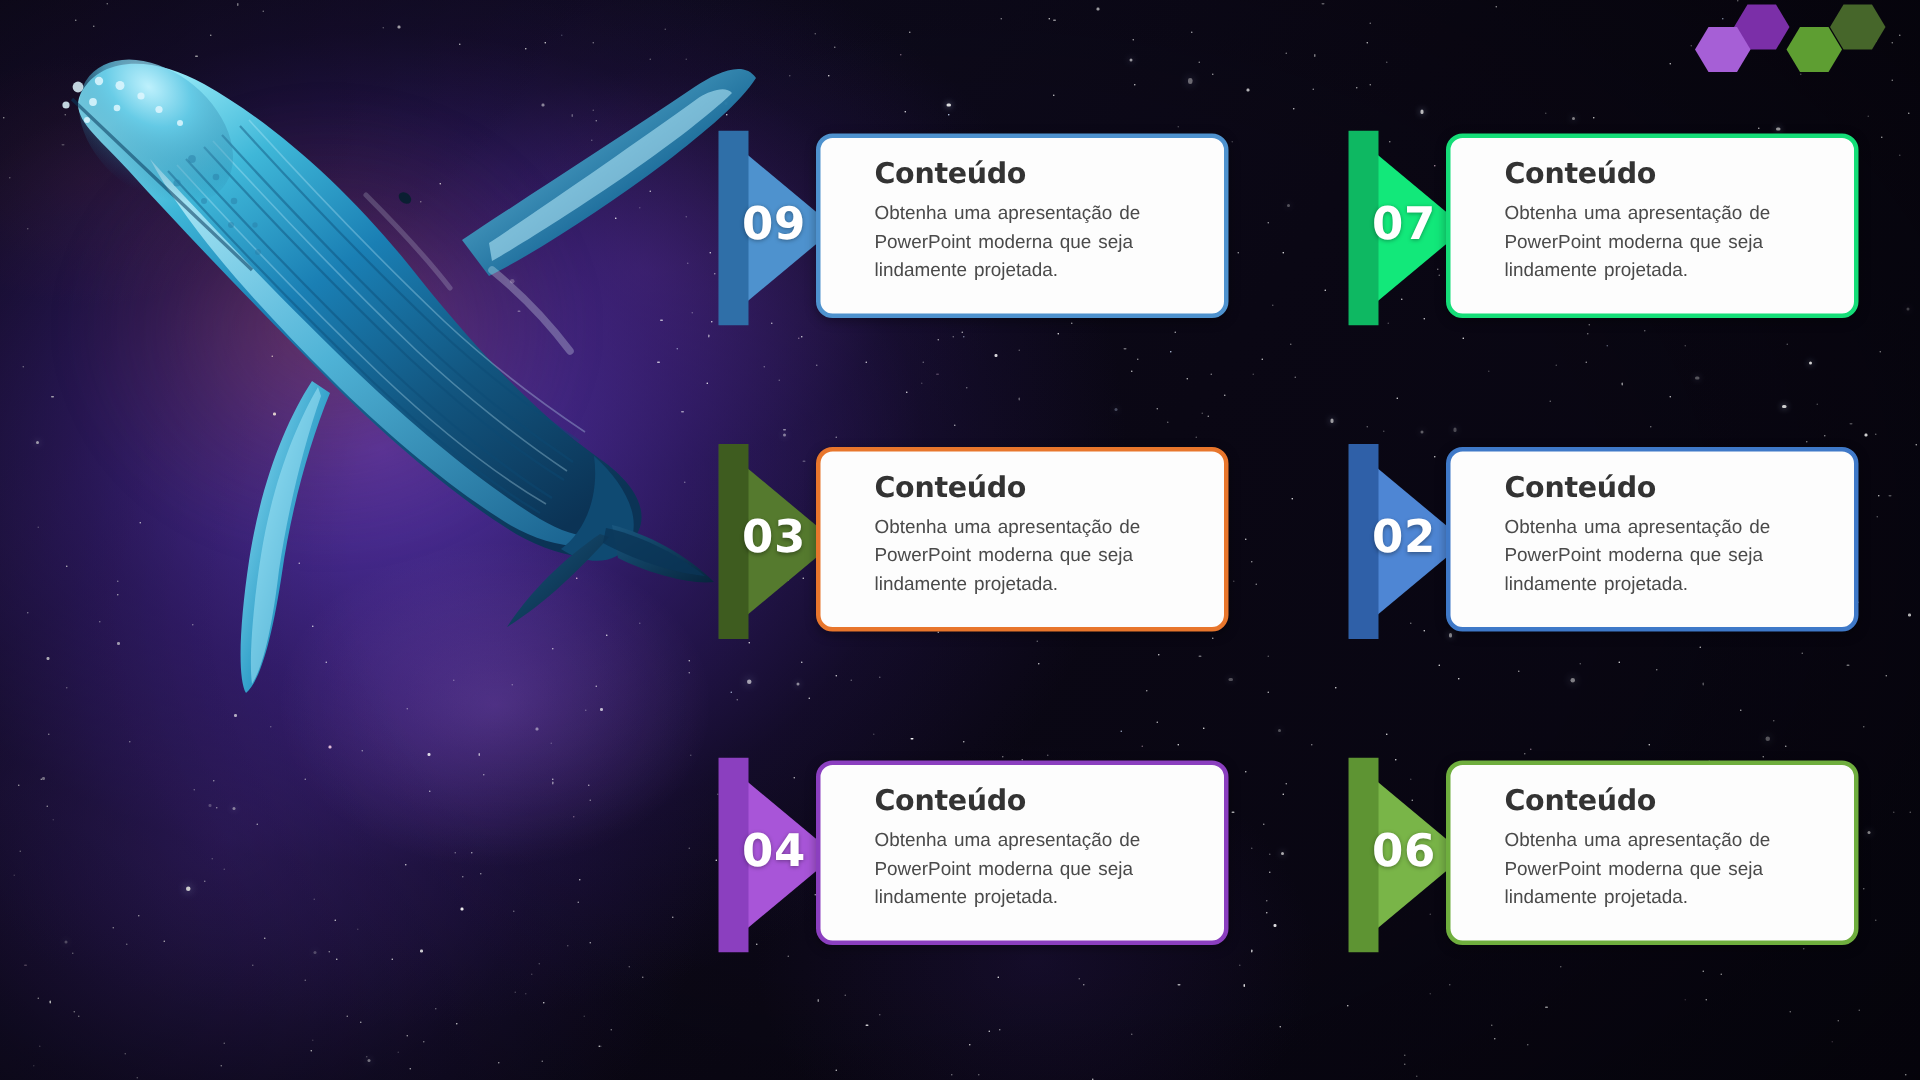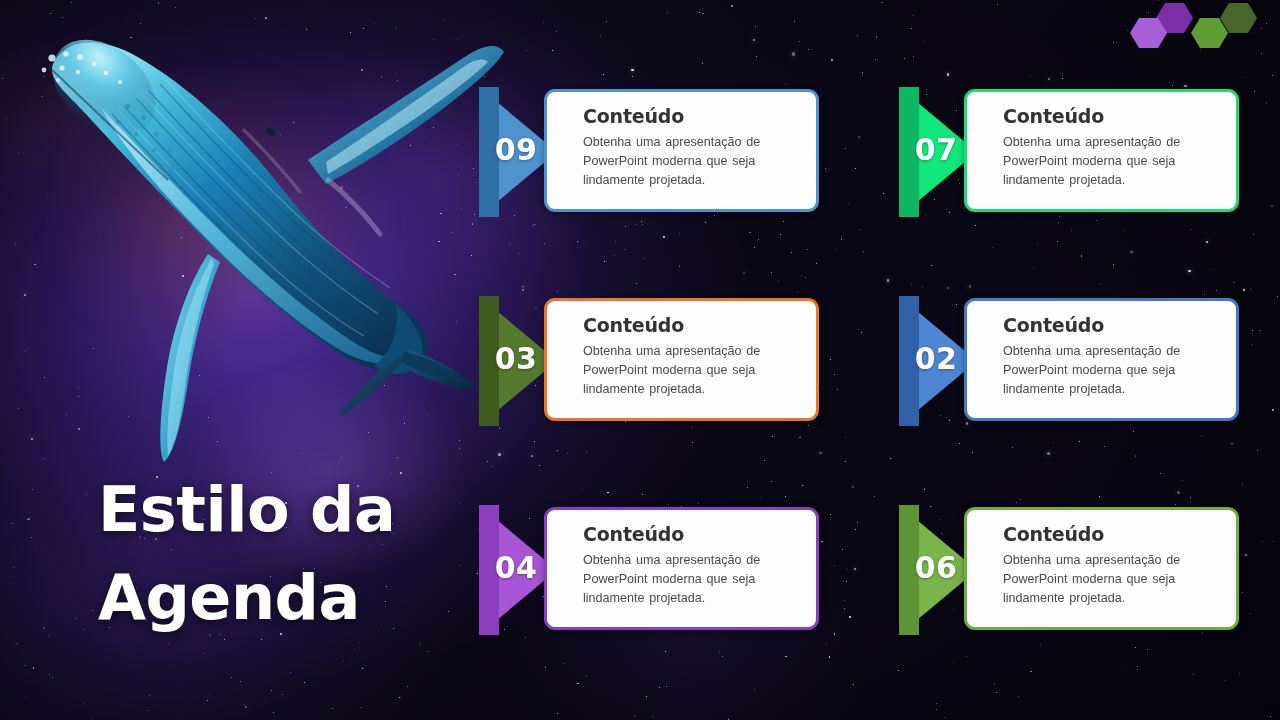--- a/index.html
+++ b/index.html
@@ -960,22 +960,20 @@
                C344,386 368,362 392,346 Z" fill="url(#gTail)"></path>
       <path d="M396,342 C416,346 442,358 462,374 C440,372 412,362 394,352 Z" fill="#0a3556" opacity="0.8"></path>
 
       <g opacity="0.55">
         <path d="M320,170 C342,188 360,208 372,224" stroke="#eafcff" stroke-width="5" fill="none" stroke-linecap="round" opacity="0.5"></path>
         <path d="M236,120 C258,142 278,164 292,182" stroke="#eafcff" stroke-width="3.4" fill="none" stroke-linecap="round" opacity="0.35"></path>
       </g>
     </svg>
   </div>
 
-  <div class="title">Estilo da
-Agenda</div>
 
   <svg class="hexlogo" viewBox="0 0 146 52">
 
     <polygon points="37,3 56,3 65,18 56,33 37,33 28,18" fill="#7B2FA8"></polygon>
     <polygon points="101,3 120,3 129,18 120,33 101,33 92,18" fill="#46662A"></polygon>
     <polygon points="11,18 30,18 39,33 30,48 11,48 2,33" fill="#A65FD6"></polygon>
     <polygon points="72,18 91,18 100,33 91,48 72,48 63,33" fill="#5E9E32"></polygon>
   </svg>
 
   <div class="item" style="left:479px; top:85px;">

